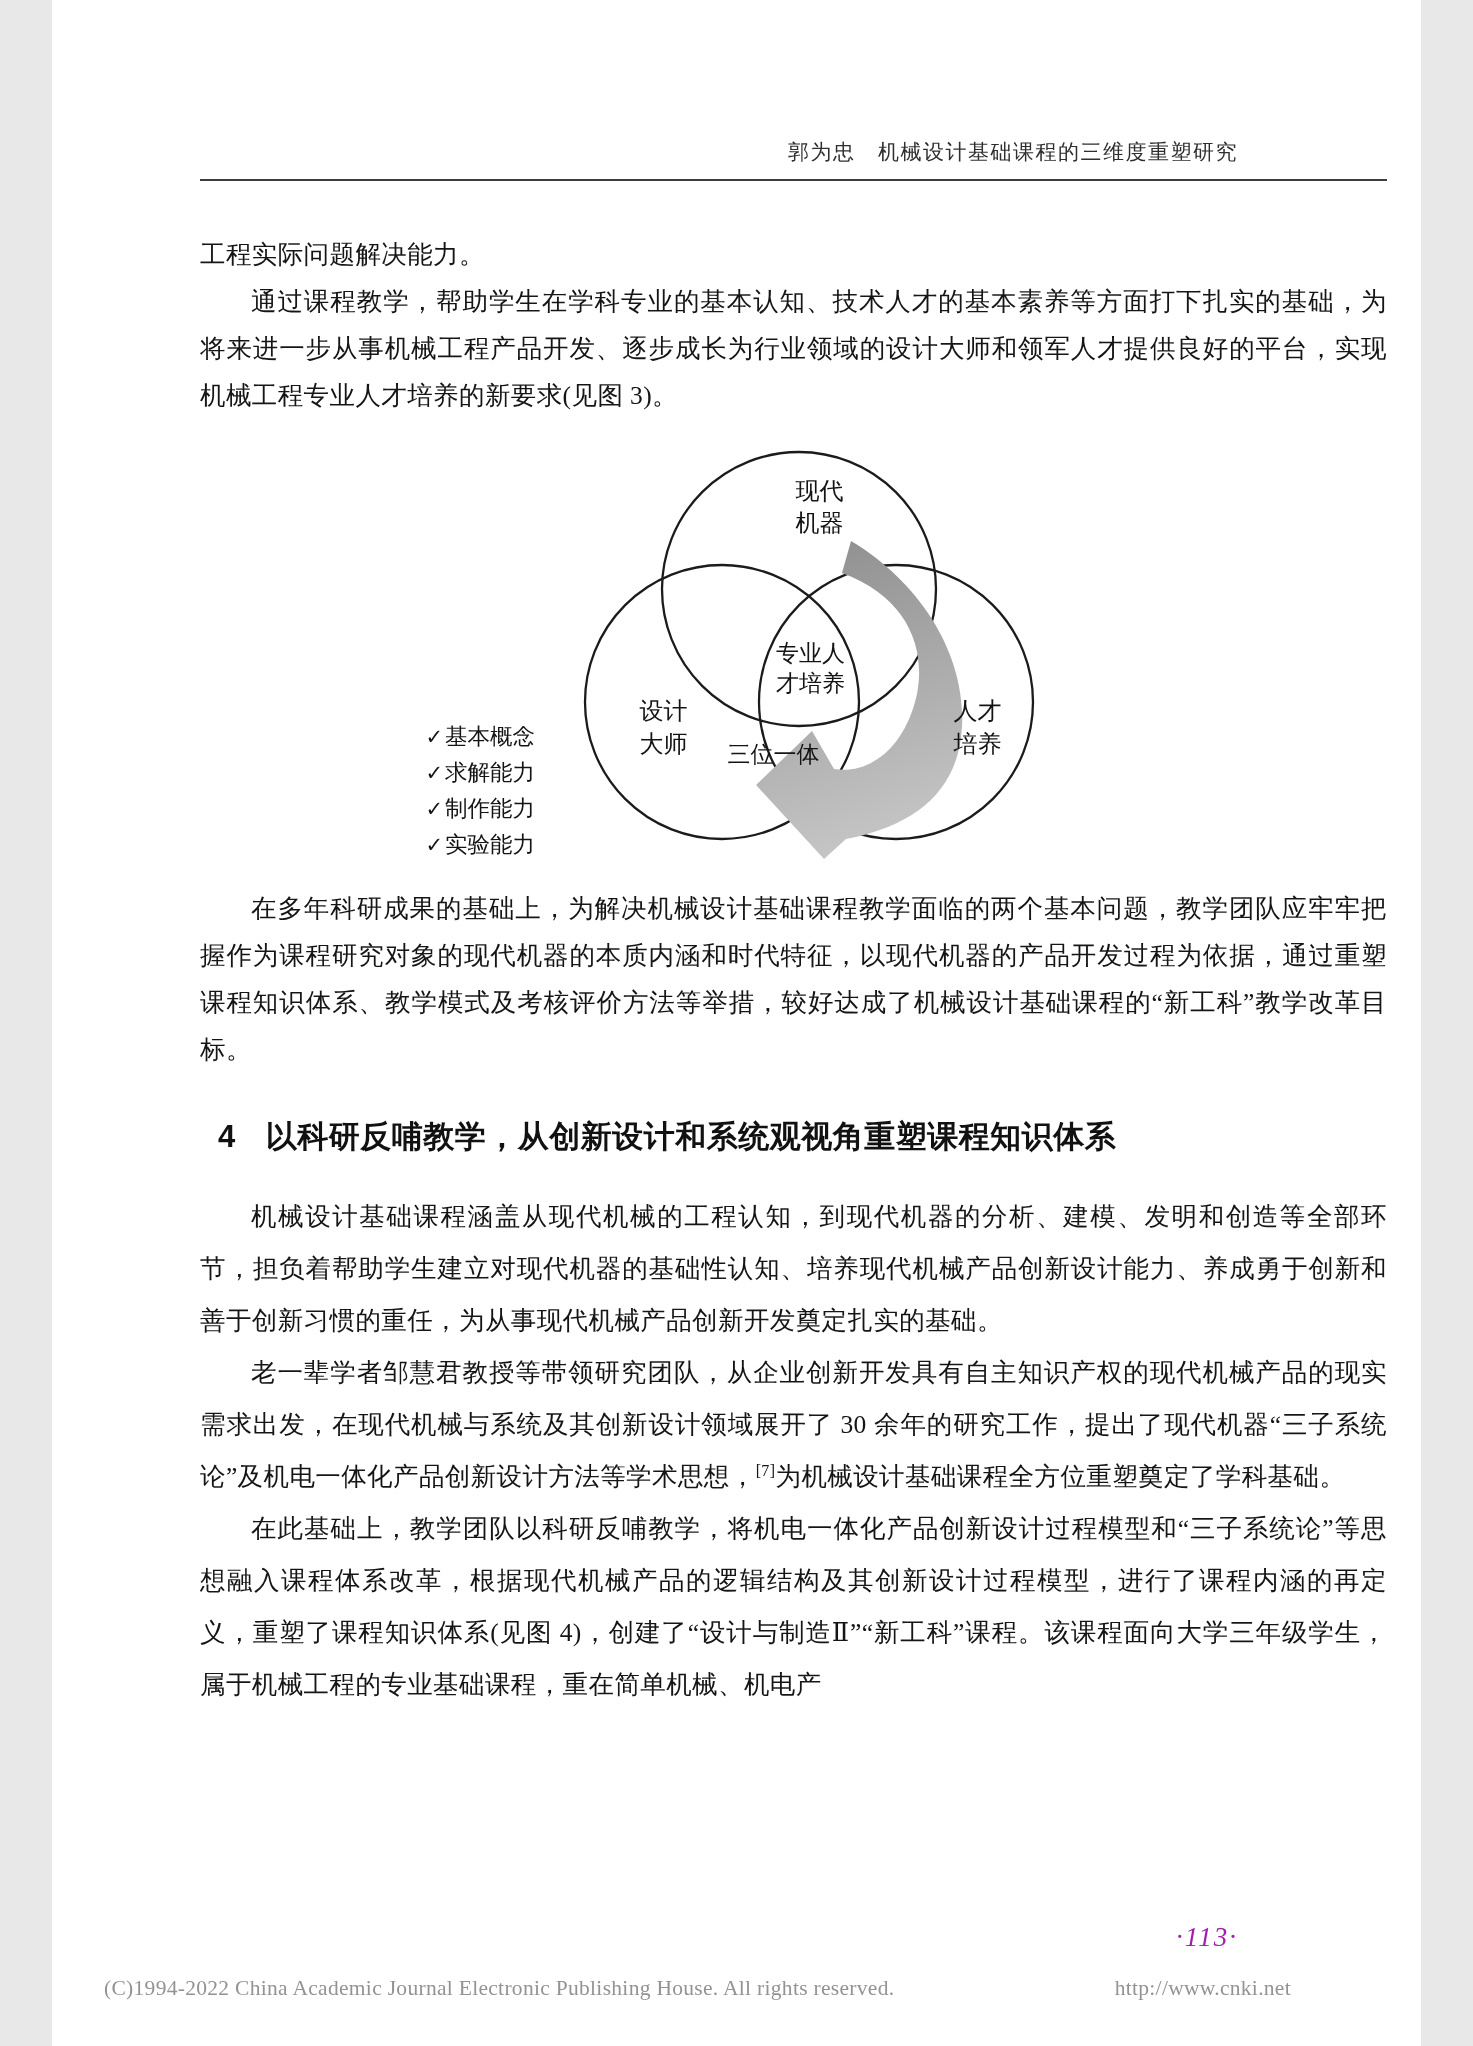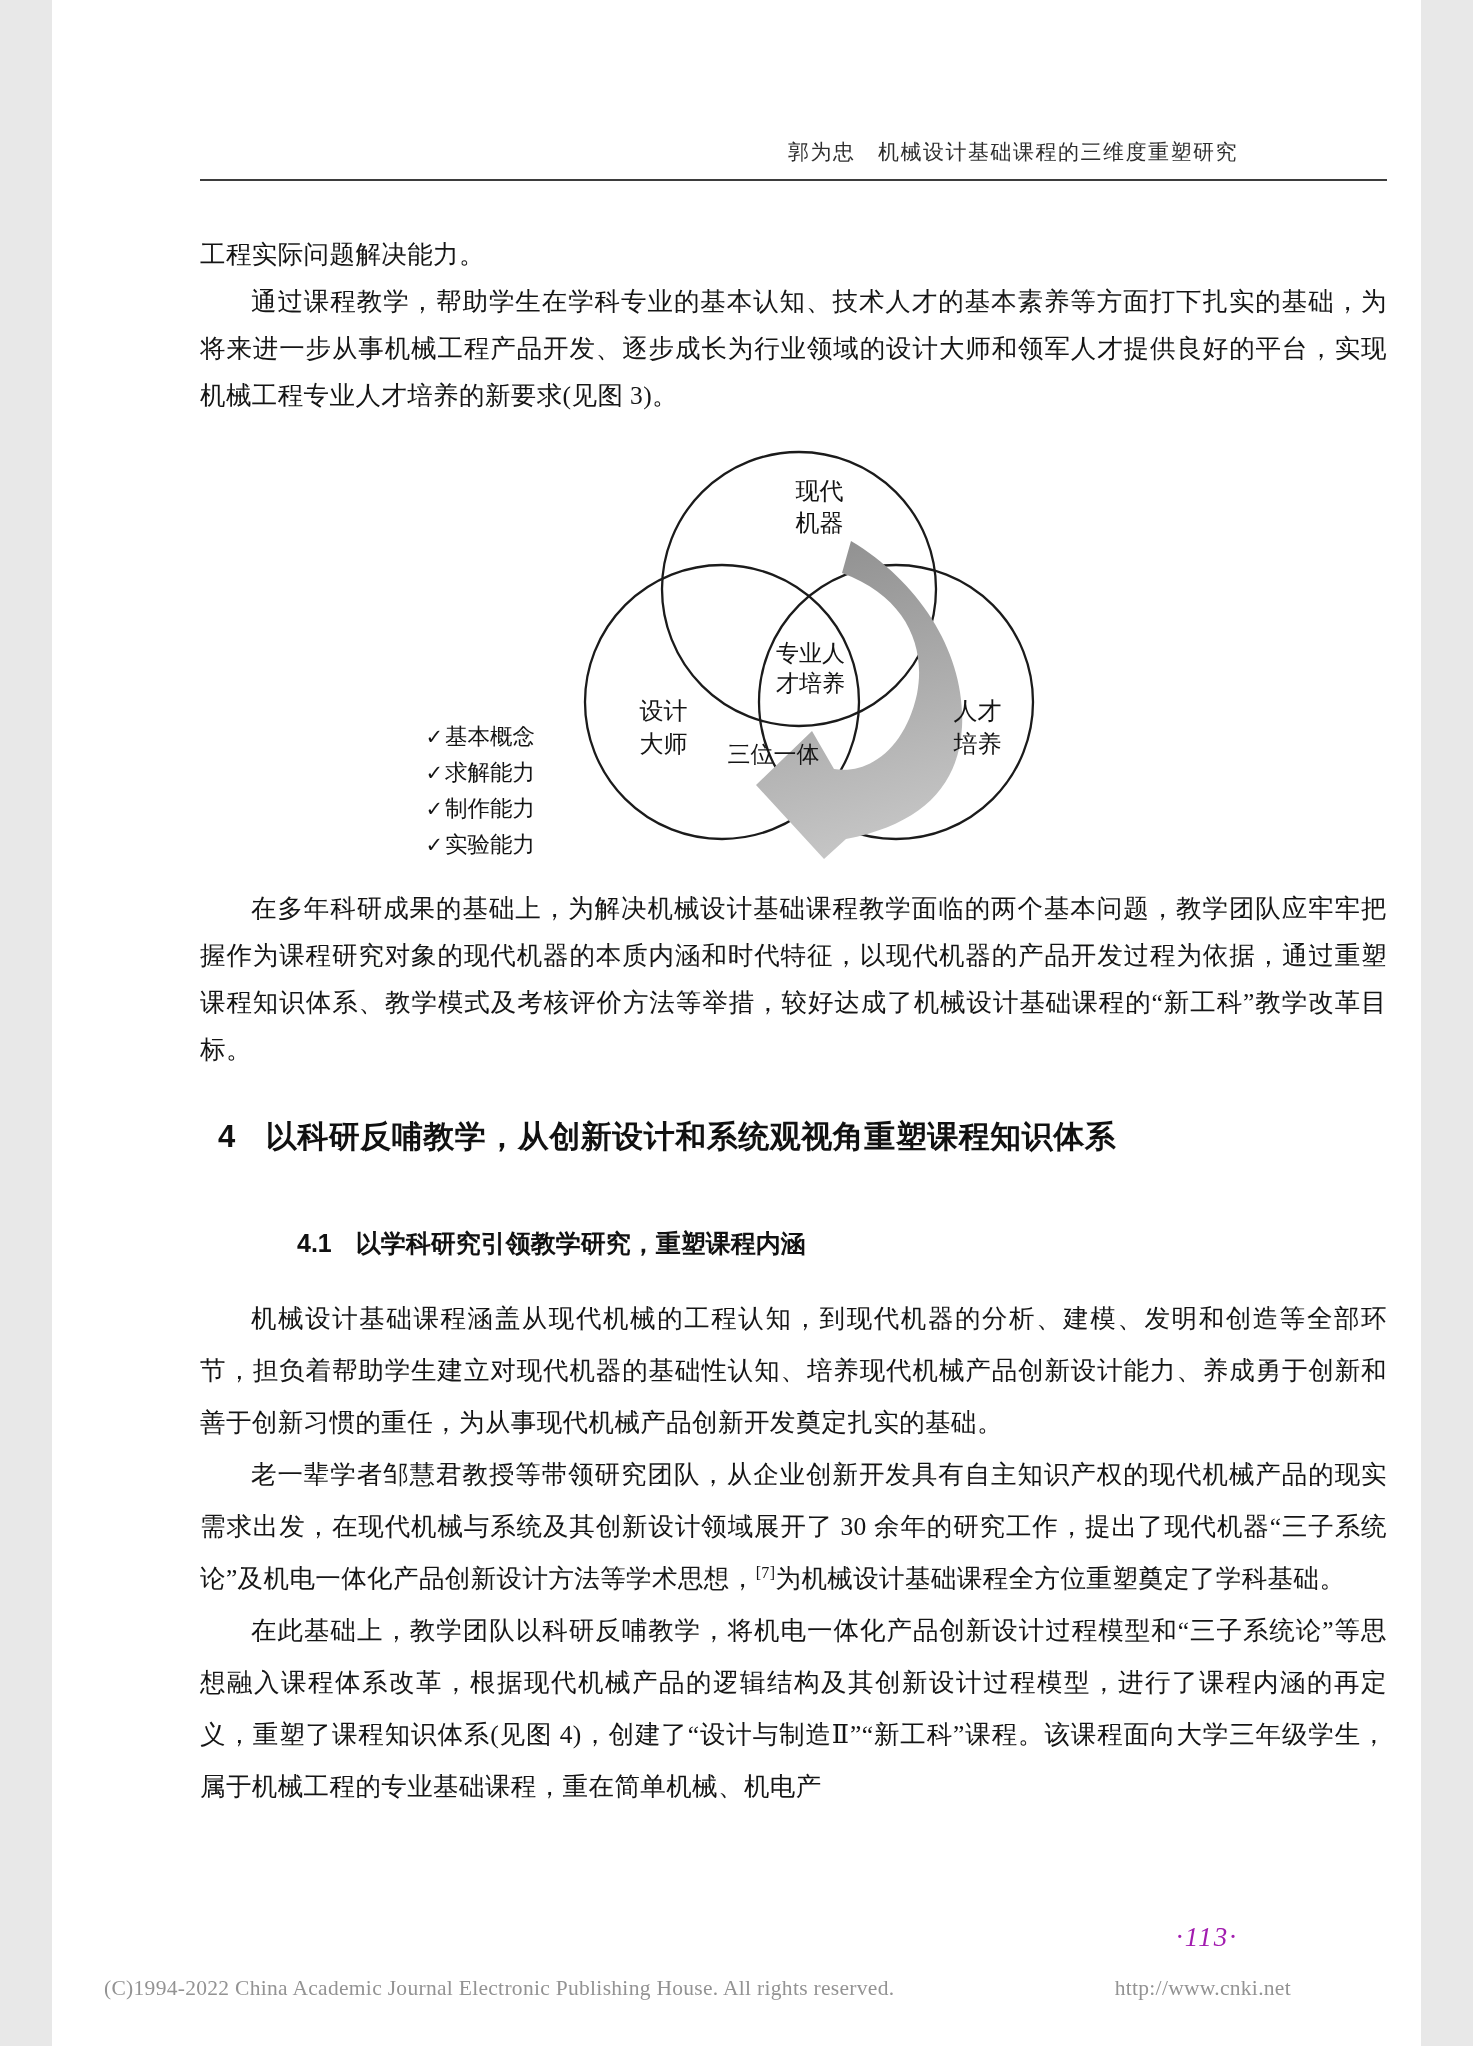--- a/index.html
+++ b/index.html
@@ -127,23 +127,20 @@
       </div>
 
     </figure>
 
     <p class="body-p">在多年科研成果的基础上，为解决机械设计基础课程教学面临的两个基本问题，教学团队应牢牢把握作为课程研究对象的现代机器的本质内涵和时代特征，以现代机器的产品开发过程为依据，通过重塑课程知识体系、教学模式及考核评价方法等举措，较好达成了机械设计基础课程的“新工科”教学改革目标。</p>
 
     <h2 class="section">
       <span class="sec-num">4</span><span>以科研反哺教学，从创新设计和系统观视角重塑课程知识体系</span>
     </h2>
 
-    <h3 class="subsection">
-      <span class="sec-num">4.1</span><span>以学科研究引领教学研究，重塑课程内涵</span>
-    </h3>
 
     <p class="body-p lower after-h3">机械设计基础课程涵盖从现代机械的工程认知，到现代机器的分析、建模、发明和创造等全部环节，担负着帮助学生建立对现代机器的基础性认知、培养现代机械产品创新设计能力、养成勇于创新和善于创新习惯的重任，为从事现代机械产品创新开发奠定扎实的基础。</p>
 
     <p class="body-p lower"><span>老一辈学者邹慧君教授等带领研究团队，从企业创新开发具有自主知识产权的现代机械产品的现实需求出发，在现代机械与系统及其创新设计领域展开了 30 余年的研究工作，提出了现代机器“三子系统论”及机电一体化产品创新设计方法等学术思想，</span><sup class="ref">[7]</sup><span>为机械设计基础课程全方位重塑奠定了学科基础。</span></p>
 
     <p class="body-p lower">在此基础上，教学团队以科研反哺教学，将机电一体化产品创新设计过程模型和“三子系统论”等思想融入课程体系改革，根据现代机械产品的逻辑结构及其创新设计过程模型，进行了课程内涵的再定义，重塑了课程知识体系(见图 4)，创建了“设计与制造Ⅱ”“新工科”课程。该课程面向大学三年级学生，属于机械工程的专业基础课程，重在简单机械、机电产</p>
 
   </main>
 
   <div class="page-number">·113·</div>

